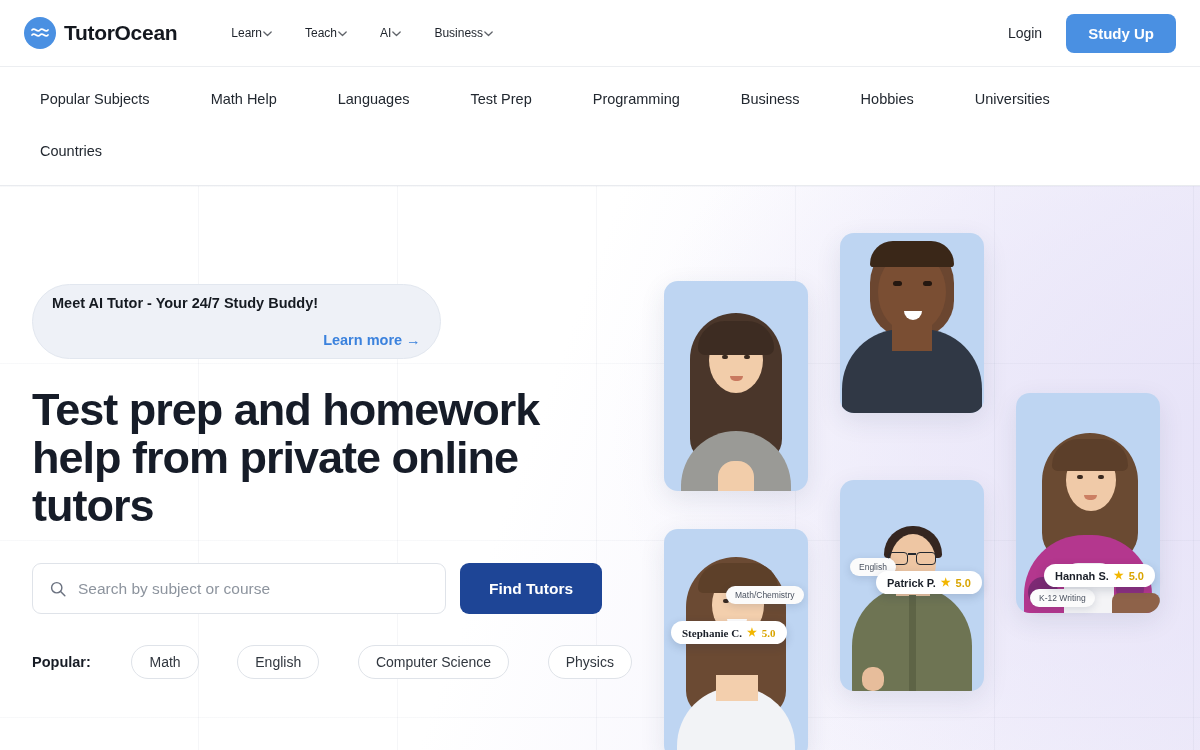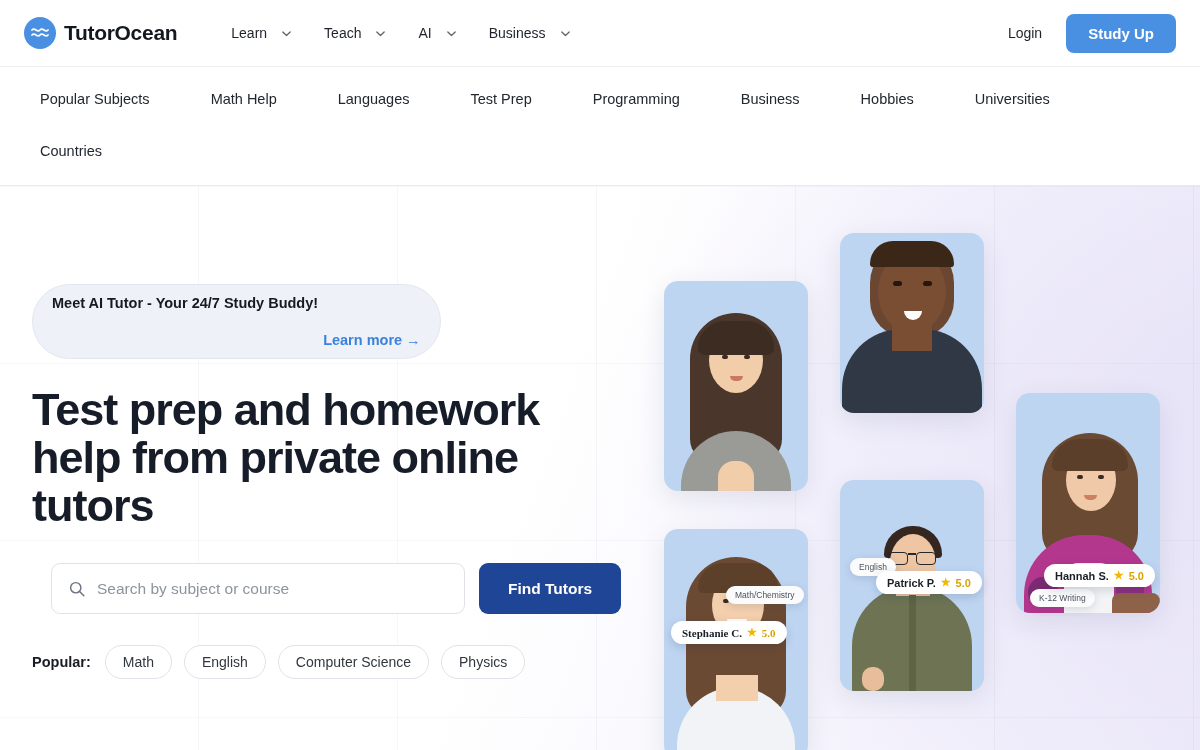--- a/index.html
+++ b/index.html
@@ -28,23 +28,23 @@
     width: 32px; height: 32px; border-radius: 50%;
     background: #4a90e2;
     display: flex; align-items: center; justify-content: center;
     flex: 0 0 auto;
   }
   .brand-name {
     font-size: 21px; font-weight: bold; color: #14181f; letter-spacing: -0.3px;
   }
   .mainmenu { display: flex; align-items: center; gap: 8px; }
   .menu-item {
-    display: flex; align-items: center; gap: 14px;
+    display: flex; align-items: center; gap: 0;
     padding: 8px 12px;
-    font-size: 14px; color: #1e232b; font-weight: 500;
+    font-size: 12px; color: #1e232b; font-weight: 500;
     border-radius: 6px; cursor: pointer;
   }
   .chev { display: inline-block; width: 11px; height: 11px; opacity: .75; }
   .chev svg { display: block; }
   .nav-right { margin-left: auto; display: flex; align-items: center; gap: 24px; }
   .login-link {
     font-size: 14px; color: #1e232b; cursor: pointer; font-weight: 400;
   }
   .signup-btn {
     background: #4a90e2; color: #fff;
@@ -104,21 +104,21 @@
   .hero-title {
     margin-top: 27px;
     font-size: 45px;
     line-height: 48px;
     font-weight: bold;
     letter-spacing: -1.0px;
     color: #161c28;
     max-width: 540px;
   }
 
-  .searchrow { margin-top: 33px; display: flex; align-items: stretch; gap: 14px; margin-left: 19px; }
+  .searchrow { margin-top: 33px; display: flex; align-items: stretch; gap: 14px; }
   .searchbox {
     width: 414px; height: 51px;
     background: #fff;
     border: 1px solid #dfe3e9;
     border-radius: 9px;
     display: flex; align-items: center;
     padding: 0 16px; gap: 11px;
   }
   .searchbox input {
     border: none; outline: none; flex: 1;
@@ -126,21 +126,21 @@
     font-family: inherit; background: transparent;
   }
   .searchbox input::placeholder { color: #8d949e; }
   .find-btn {
     background: #1e4596; color: #fff;
     font-size: 15.5px; font-weight: bold;
     border: none; border-radius: 9px;
     padding: 0 29px; cursor: pointer; font-family: inherit;
   }
 
-  .popular-row { margin-top: 31px; display: flex; align-items: center; gap: 12px; }
+  .popular-row { margin-top: 31px; display: flex; align-items: center; gap: 12px; justify-content: space-between; }
   .popular-label { font-size: 14.5px; font-weight: bold; color: #171c25; margin-right: 2px; }
   .chip {
     border: 1px solid #dfe3e9; background: #fff;
     border-radius: 999px;
     padding: 8px 17px;
     font-size: 14px; color: #31373f; cursor: pointer;
   }
 
   
   .cards { position: absolute; inset: 0; }

